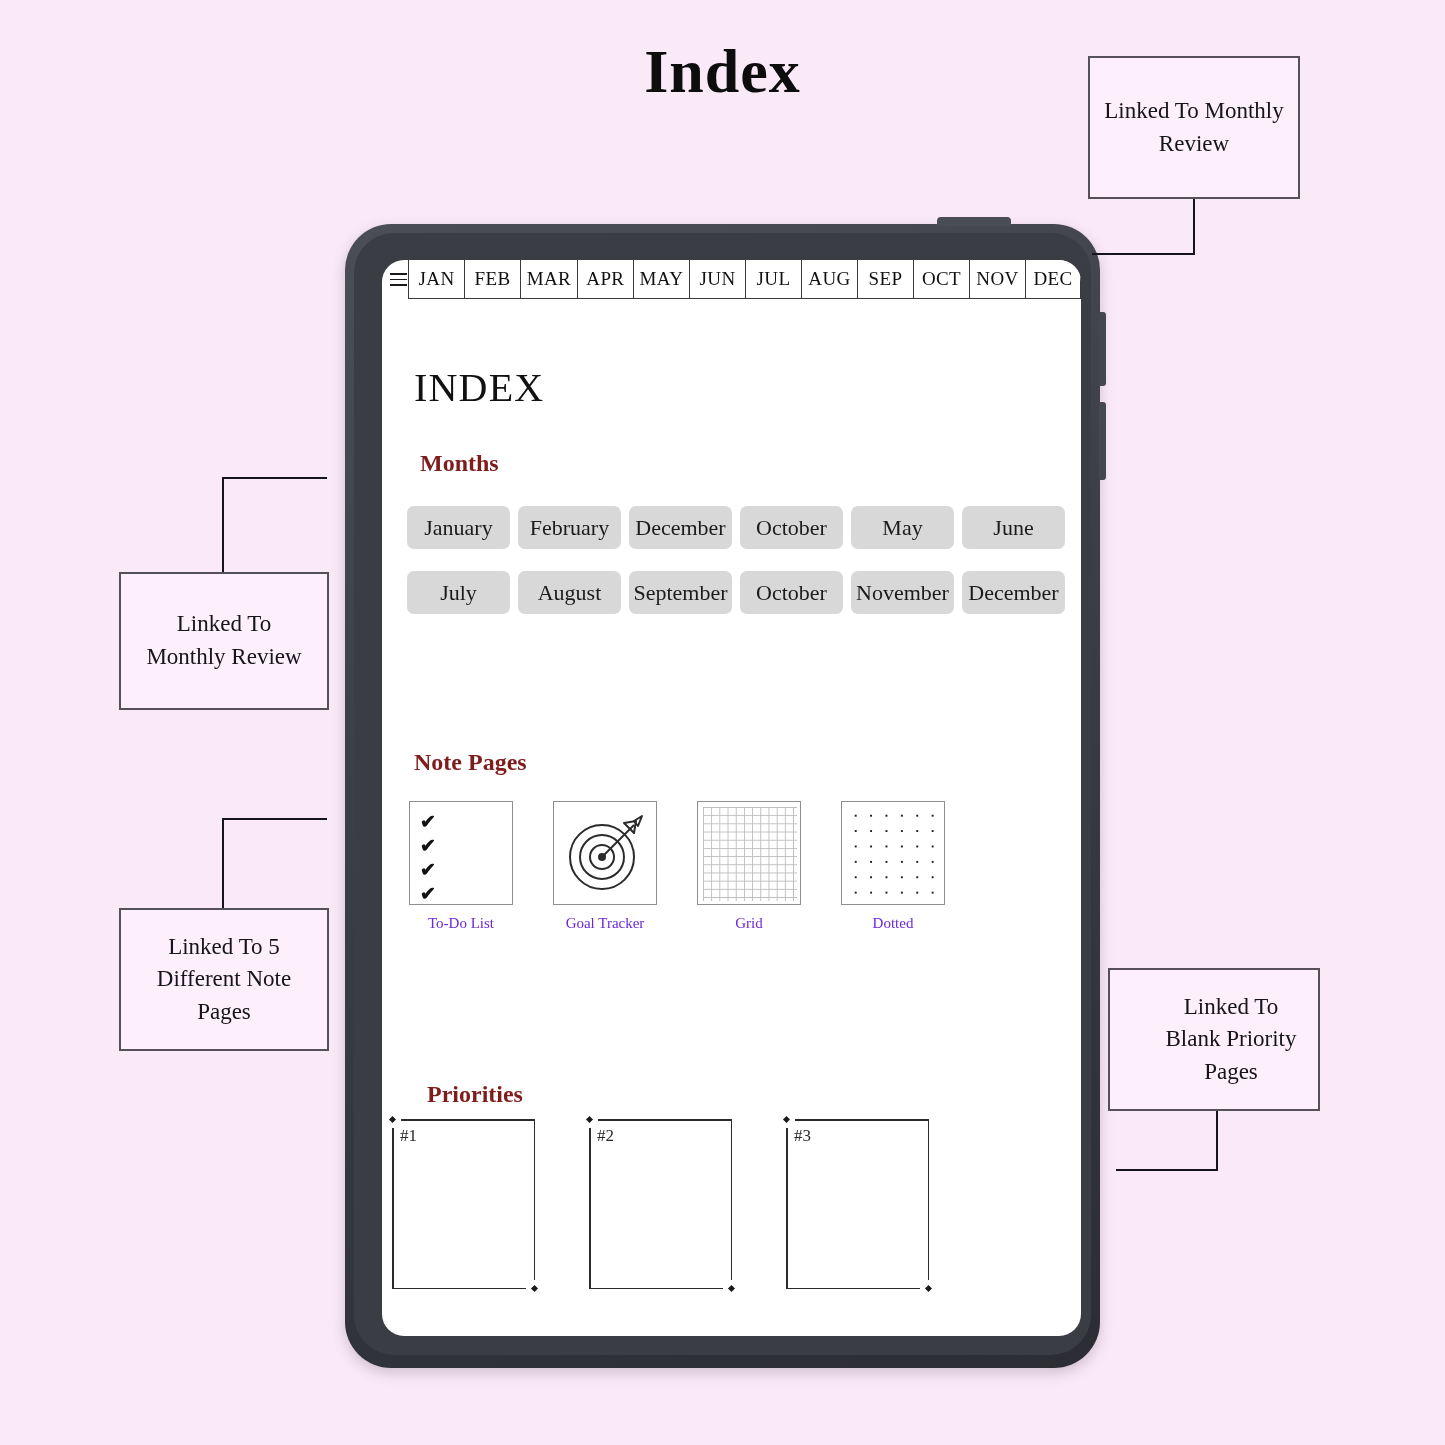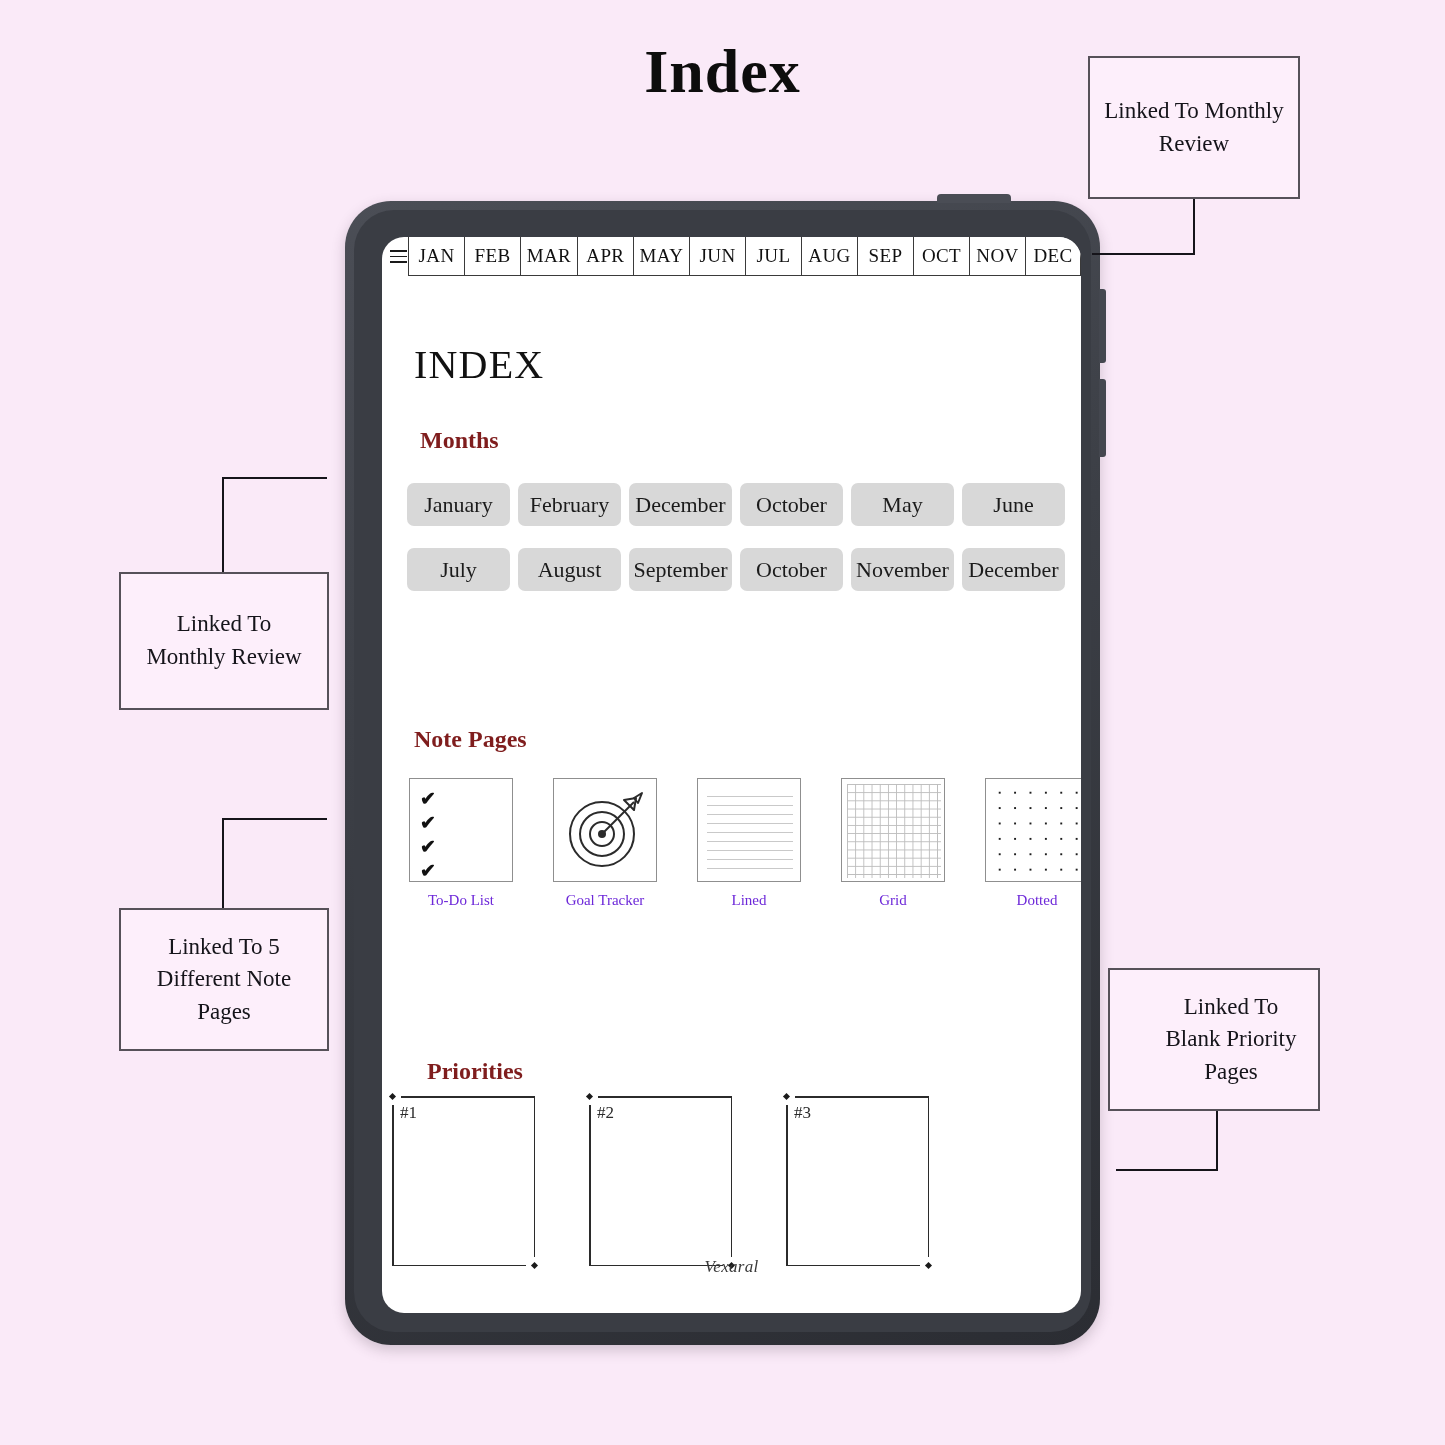--- a/index.html
+++ b/index.html
@@ -64,21 +64,21 @@
   #conn-l2-h { left: 222px; top: 818px; width: 105px; }
 
   
   #conn-br-v { left: 1216px; top: 1110px; height: 61px; }
   #conn-br-h { left: 1116px; top: 1169px; width: 102px; }
 
   
   #tablet {
     position: absolute;
     left: 345px;
-    top: 201px;
+    top: 224px;
     width: 755px;
     height: 1144px;
     background: linear-gradient(160deg, #4b4e56 0%, #3c3f46 40%, #2b2d33 100%);
     border-radius: 46px;
     box-shadow: 0 5px 14px rgba(60,40,60,0.22);
     z-index: 20;
   }
   #tablet-inner {
     position: absolute;
     left: 9px; top: 9px;
@@ -409,34 +409,20 @@
                 <circle cx="48" cy="55" r="12" fill="none" stroke="#2b2b2b" stroke-width="2"></circle>
                 <circle cx="48" cy="55" r="4" fill="#2b2b2b"></circle>
                 <line x1="48" y1="55" x2="80" y2="23" stroke="#2b2b2b" stroke-width="2"></line>
                 <path d="M70 21 L82 19 L80 31 Z" fill="none" stroke="#2b2b2b" stroke-width="2" stroke-linejoin="round"></path>
                 <path d="M80 19 L88 14 L84 24 Z" fill="none" stroke="#2b2b2b" stroke-width="2" stroke-linejoin="round"></path>
               </svg>
             </div>
             <div class="thumb-label">Goal Tracker</div>
           </div>
 
-          <div class="note-thumb">
-            <div class="thumb-box">
-              <span class="lined-line" style="top:17px"></span>
-              <span class="lined-line" style="top:26px"></span>
-              <span class="lined-line" style="top:35px"></span>
-              <span class="lined-line" style="top:44px"></span>
-              <span class="lined-line" style="top:53px"></span>
-              <span class="lined-line" style="top:62px"></span>
-              <span class="lined-line" style="top:71px"></span>
-              <span class="lined-line" style="top:80px"></span>
-              <span class="lined-line" style="top:89px"></span>
-            </div>
-            <div class="thumb-label">Lined</div>
-          </div>
 
           <div class="note-thumb">
             <div class="thumb-box">
               <span class="grid-fill"></span>
             </div>
             <div class="thumb-label">Grid</div>
           </div>
 
           <div class="note-thumb">
             <div class="thumb-box">
@@ -476,18 +462,17 @@
               <span class="pb-line pb-left"></span>
             <span class="pb-line pb-right"></span>
               <span class="pb-line pb-bottom"></span>
             <span class="pb-diamond pb-dia-tl"></span>
             <span class="pb-diamond pb-dia-br"></span>
             <span class="pb-num">#3</span>
           </div>
 
         </div>
 
-        <div id="footer-brand">Vexaral</div>
 
       </div>
     </div>
   </div>
 </div>
 
 </body></html>

